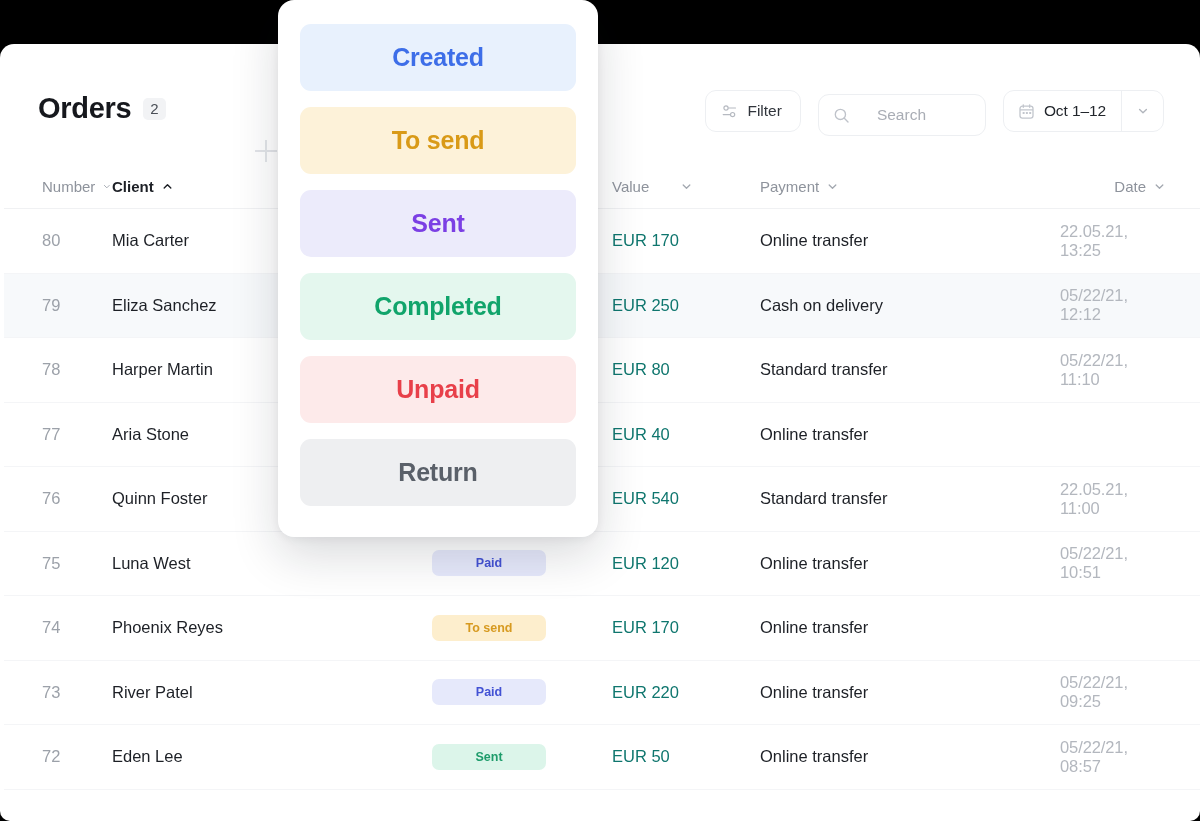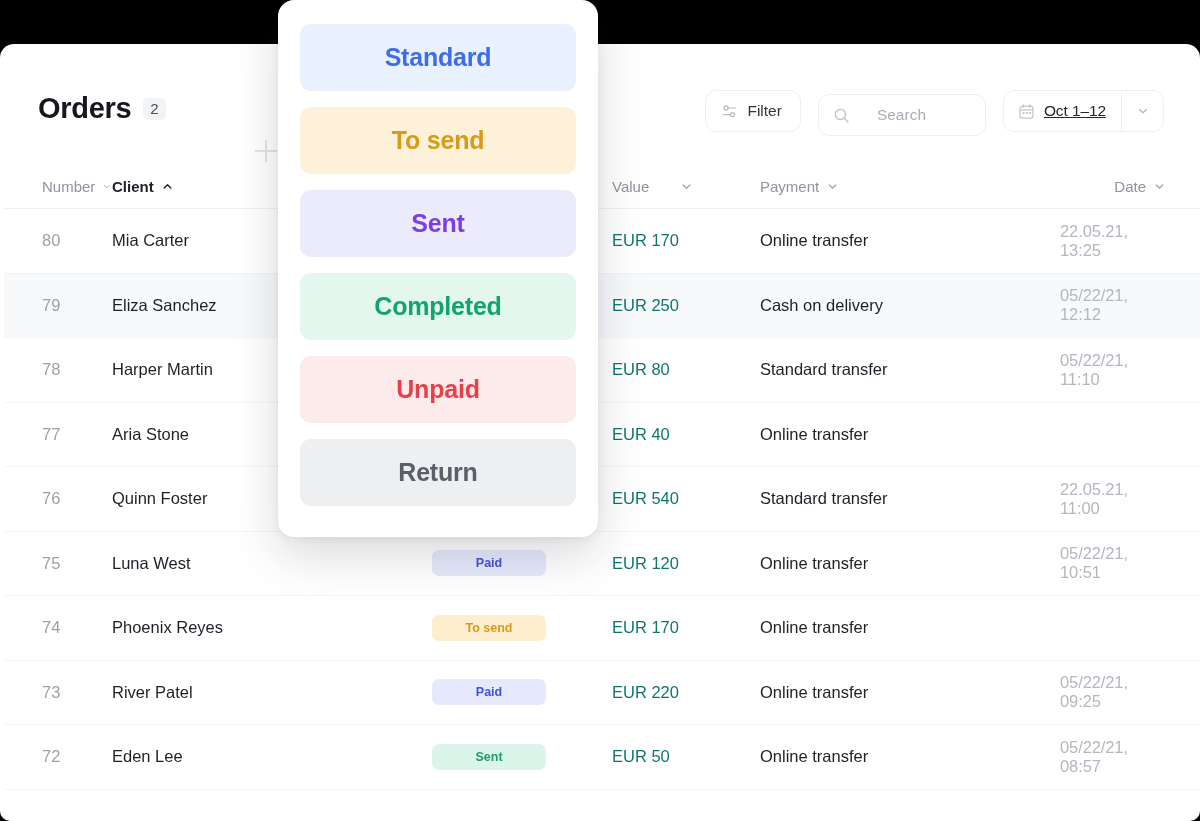--- a/index.html
+++ b/index.html
@@ -98,21 +98,21 @@
   .filter-label { font-size: 15.5px; color: #31353c; }
 
   .search-box { width: 168px; padding: 0 14px; gap: 27px; margin-top: 8px; }
   .search-placeholder { font-size: 15.5px; color: #a9adb5; }
 
   .date-btn { padding: 0; }
   .date-main {
     display: flex; align-items: center; gap: 9px;
     padding: 0 15px 0 14px; height: 100%;
   }
-  .date-label { font-size: 15.5px; color: #22262c; letter-spacing: -0.1px; text-decoration: underline; }
+  .date-label { font-size: 15.5px; color: #22262c; letter-spacing: -0.1px; }
   .date-caret {
     width: 41px; height: 100%;
     border-left: 1px solid #edeff2;
     display: flex; align-items: center; justify-content: center;
   }
 
   .ico { display: block; }
 
   
   .table { position: absolute; left: 4px; top: 120px; width: 1200px; }
@@ -356,19 +356,19 @@
           <div class="col-value cell-value">EUR 50</div>
           <div class="col-payment cell-payment">Online transfer</div>
           <div class="col-date cell-date">05/22/21, 08:57</div>
         </div>
       </div>
   </div>
 
 </div>
 
 <div class="status-menu" id="status-menu">
-    <div class="status-option" style="background: rgb(232, 241, 253); color: rgb(61, 110, 232);">Standard</div>
+    <div class="status-option" style="background: rgb(232, 241, 253); color: rgb(61, 110, 232);">Created</div>
     <div class="status-option" style="background: rgb(253, 242, 217); color: rgb(217, 154, 23);">To send</div>
     <div class="status-option" style="background: rgb(236, 235, 251); color: rgb(123, 63, 228);">Sent</div>
     <div class="status-option" style="background: rgb(228, 247, 238); color: rgb(17, 164, 107);">Completed</div>
     <div class="status-option" style="background: rgb(253, 234, 234); color: rgb(232, 64, 74);">Unpaid</div>
     <div class="status-option" style="background: rgb(238, 239, 241); color: rgb(90, 96, 105);">Return</div>
   </div>
 
 </body></html>

